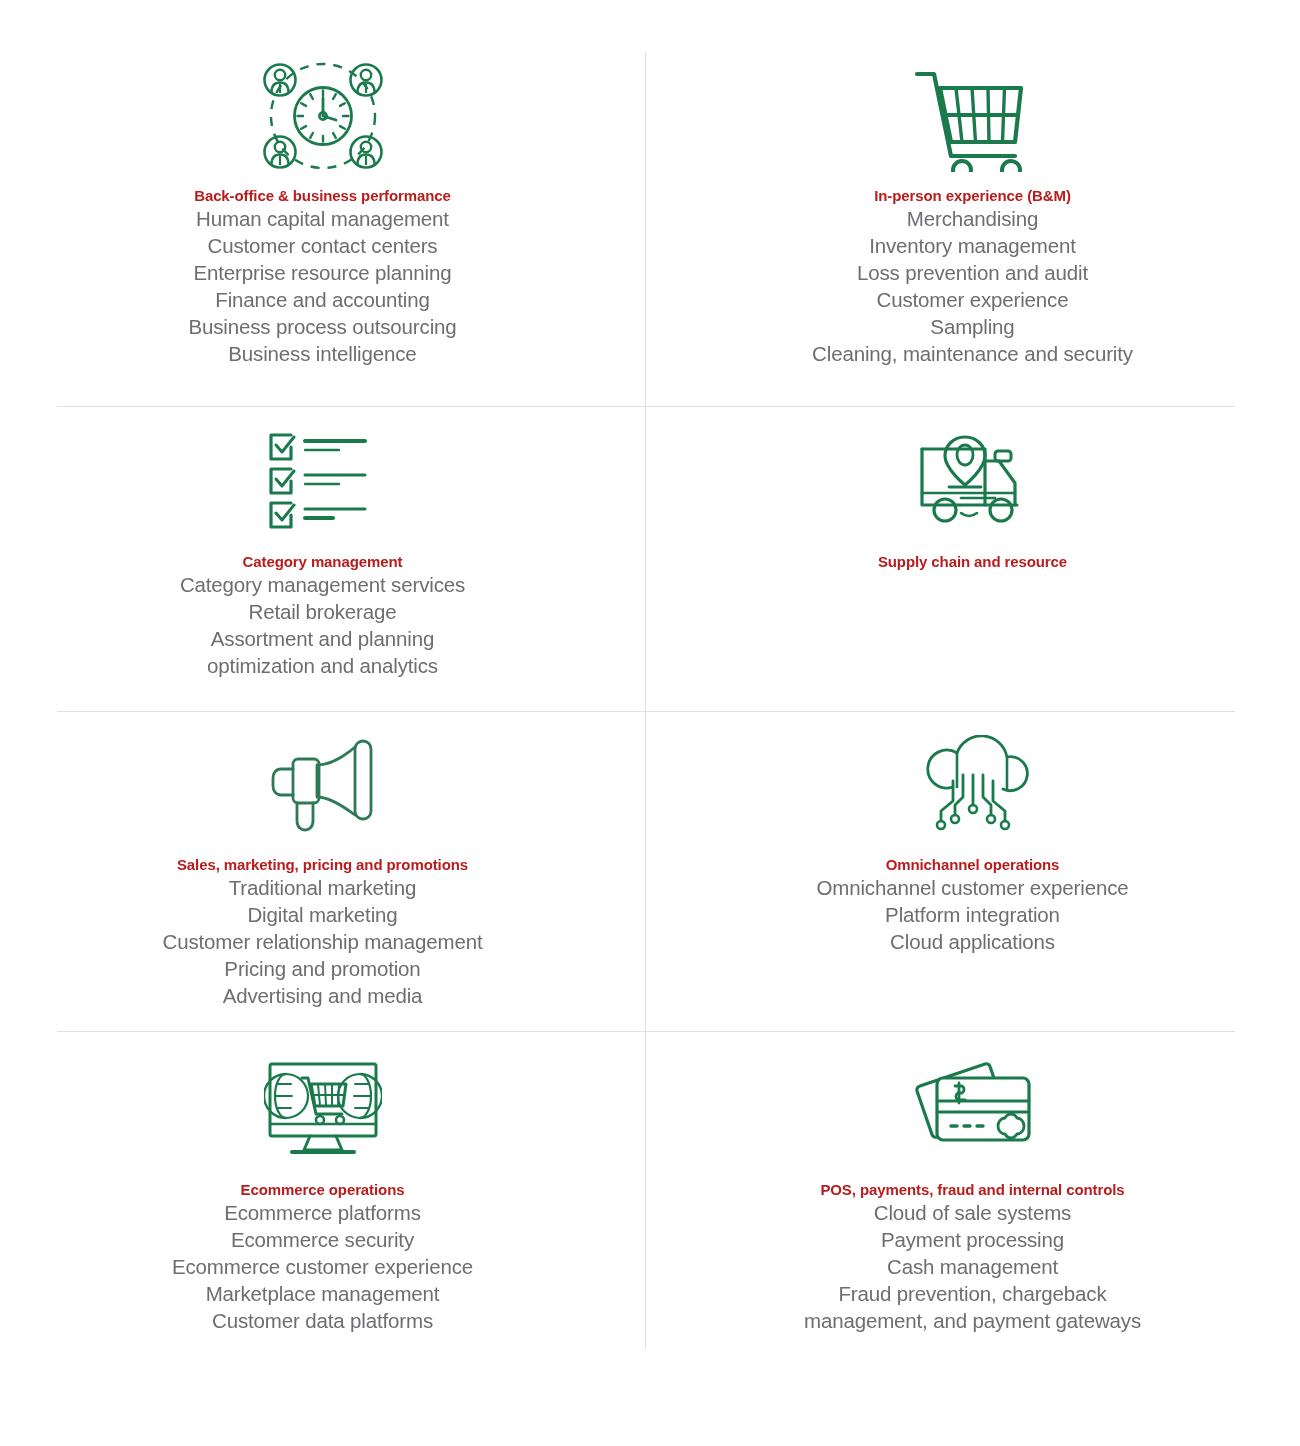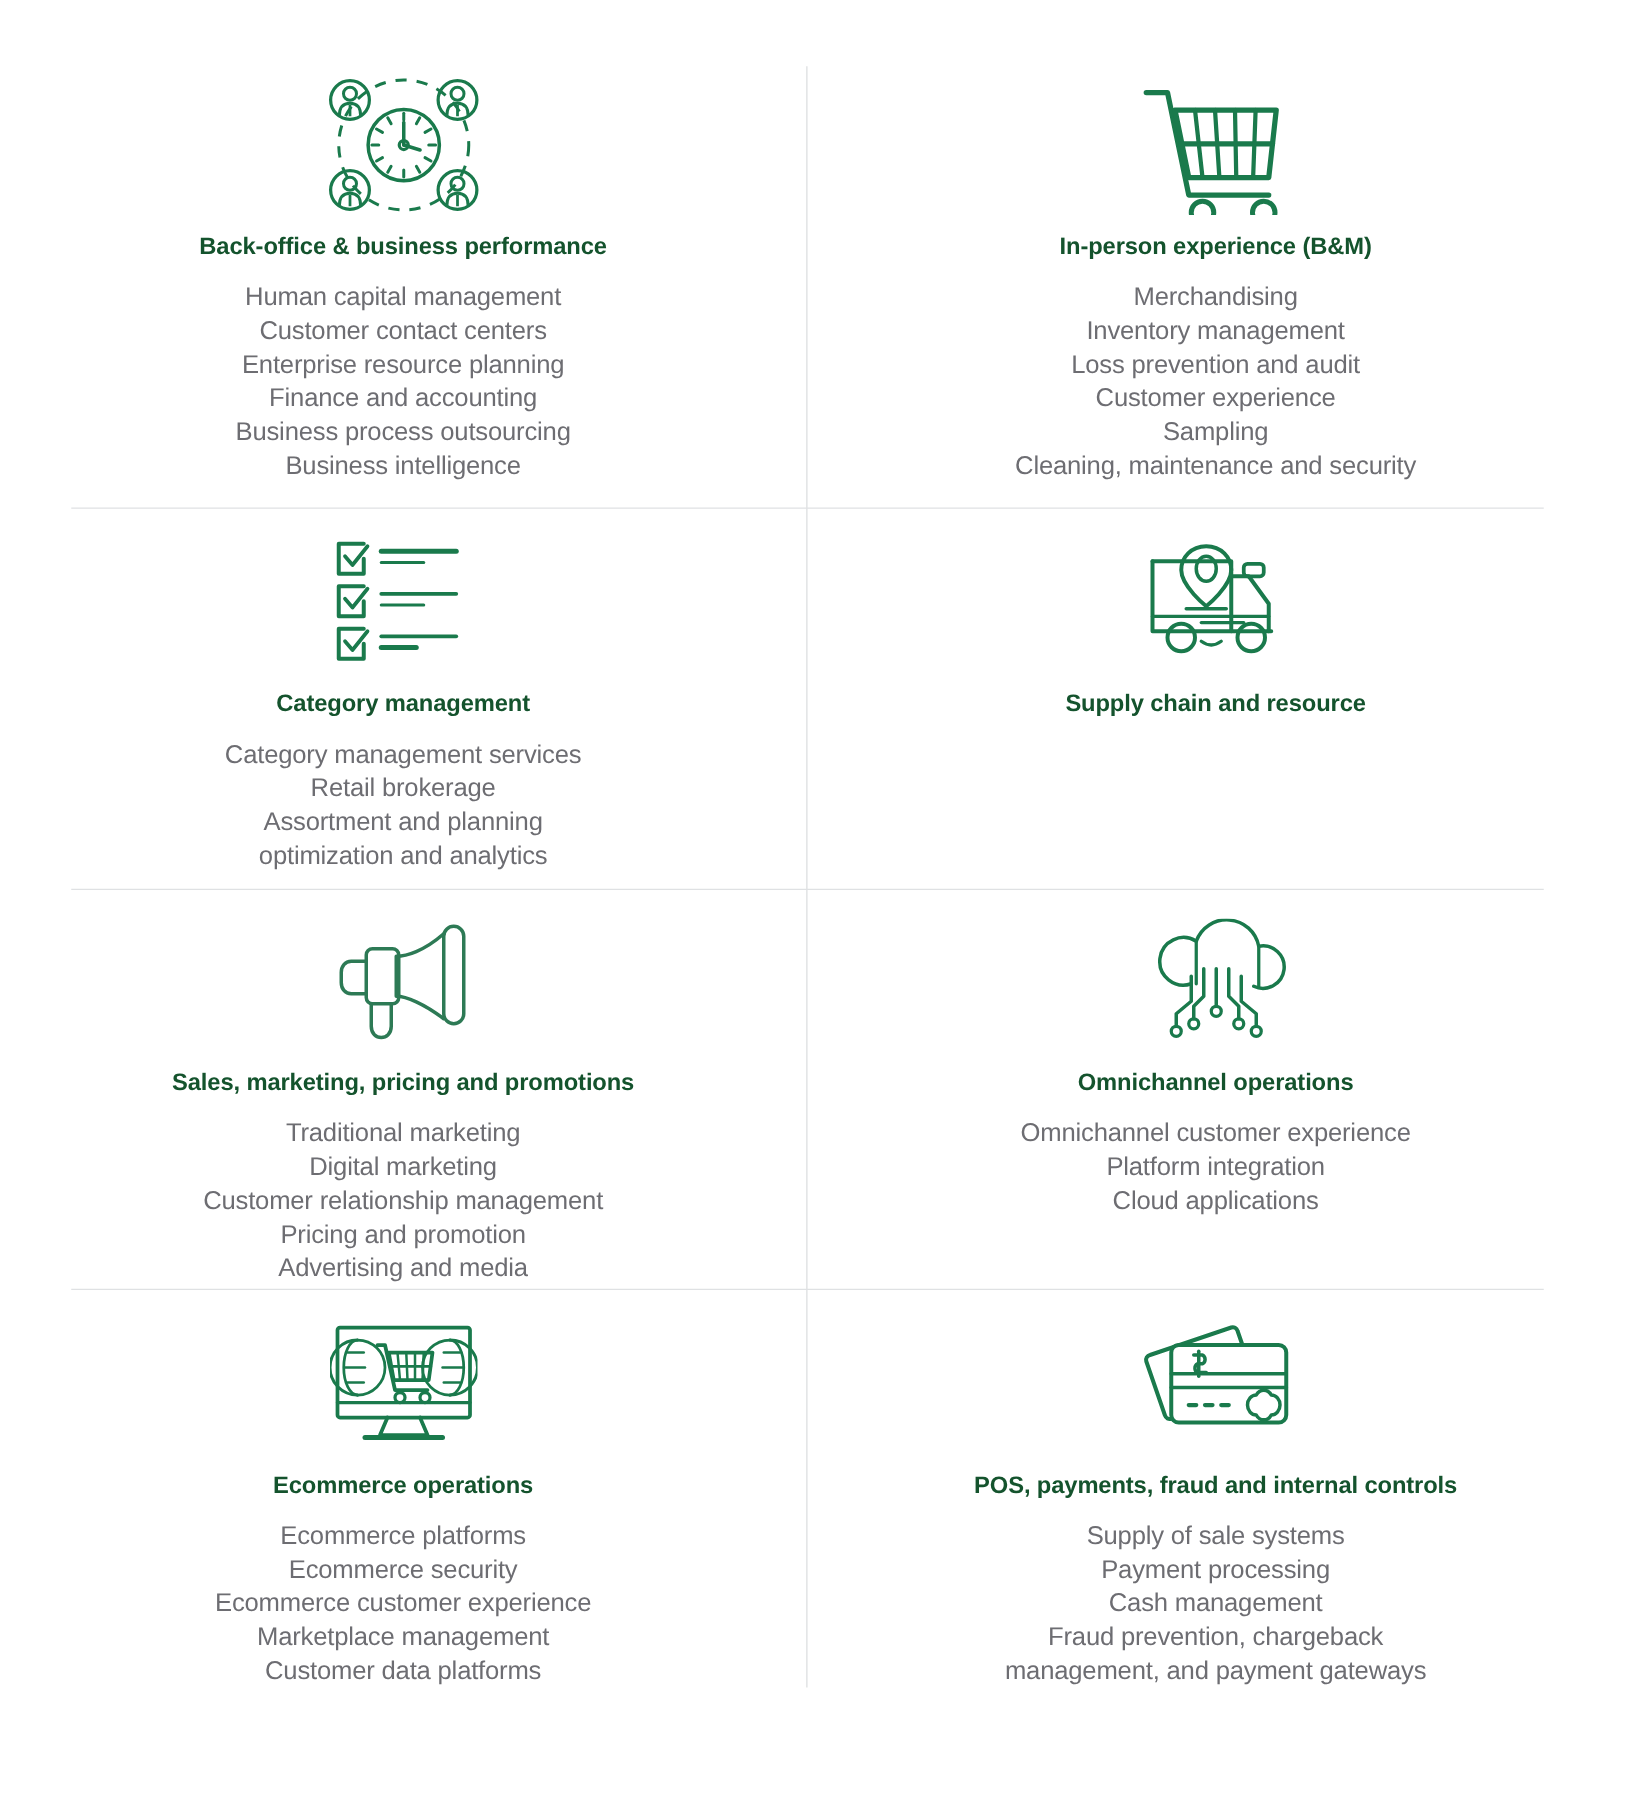--- a/index.html
+++ b/index.html
@@ -66,30 +66,30 @@
   .cell.r3 { padding-top: 25px; }
 
   .icon-wrap {
     height: 108px;
     display: flex;
     align-items: center;
     justify-content: center;
   }
 
   .cat-title {
-    font-size: 19px;
+    font-size: 15px;
     font-weight: bold;
-    color: #14532d;
+    color: #b91c1c;
     letter-spacing: -0.1px;
     margin-top: 16px;
     line-height: 1.28;
   }
 
   .items {
-    margin-top: 14px;
+    margin-top: 0;
   }
   .item {
     font-size: 20.5px;
     line-height: 27px;
     color: #6d6d72;
     letter-spacing: -0.15px;
     white-space: pre-line;
   }
 
   svg { display: block; }
@@ -342,21 +342,21 @@
           <path d="M46 26 L53 26 A4 4 0 0 1 53 33 L49 33 A4 4 0 0 0 49 40 L56 40" stroke-width="2.8"></path>
           <line x1="50" y1="23" x2="50" y2="43" stroke-width="2.8"></line>
           <line x1="42" y1="66" x2="48" y2="66" stroke-width="3.4"></line>
           <line x1="55" y1="66" x2="61" y2="66" stroke-width="3.4"></line>
           <line x1="68" y1="66" x2="74" y2="66" stroke-width="3.4"></line>
           <path d="M96 58 a7 8 0 0 0 0 16 a7 8 0 0 0 12 0 a7 8 0 0 0 0 -16 a7 8 0 0 0 -12 0 Z" stroke-width="2.8"></path>
         </svg>
       </div>
       <div class="cat-title">POS, payments, fraud and internal controls</div>
       <div class="items">
-        <div class="item">Supply of sale systems</div>
+        <div class="item">Cloud of sale systems</div>
         <div class="item">Payment processing</div>
         <div class="item">Cash management</div>
         <div class="item">Fraud prevention, chargeback
 management, and payment gateways</div>
       </div>
     </div>
 
   </div>
 </div>
 

